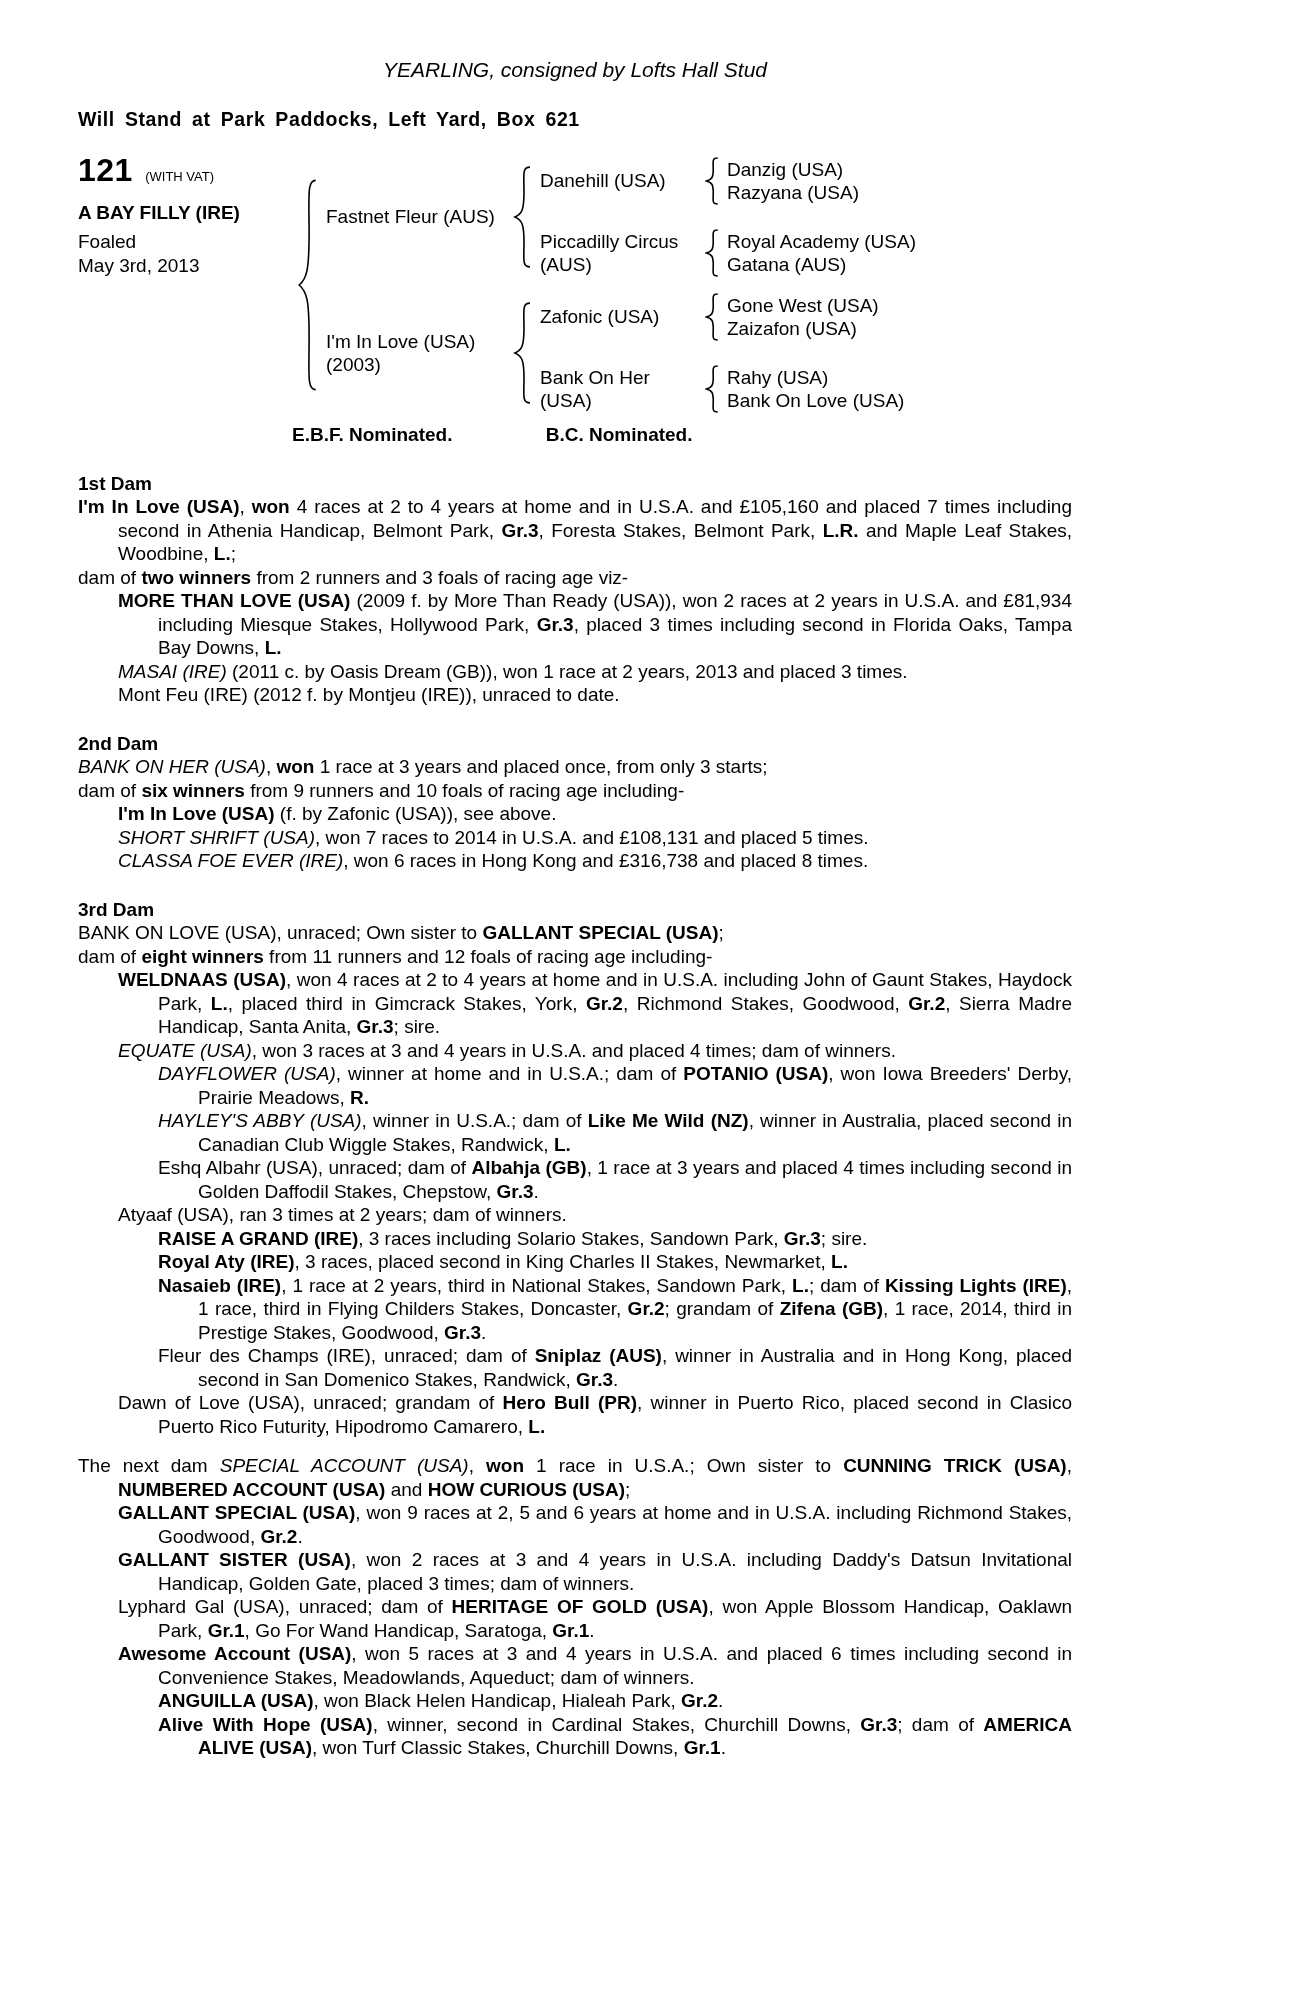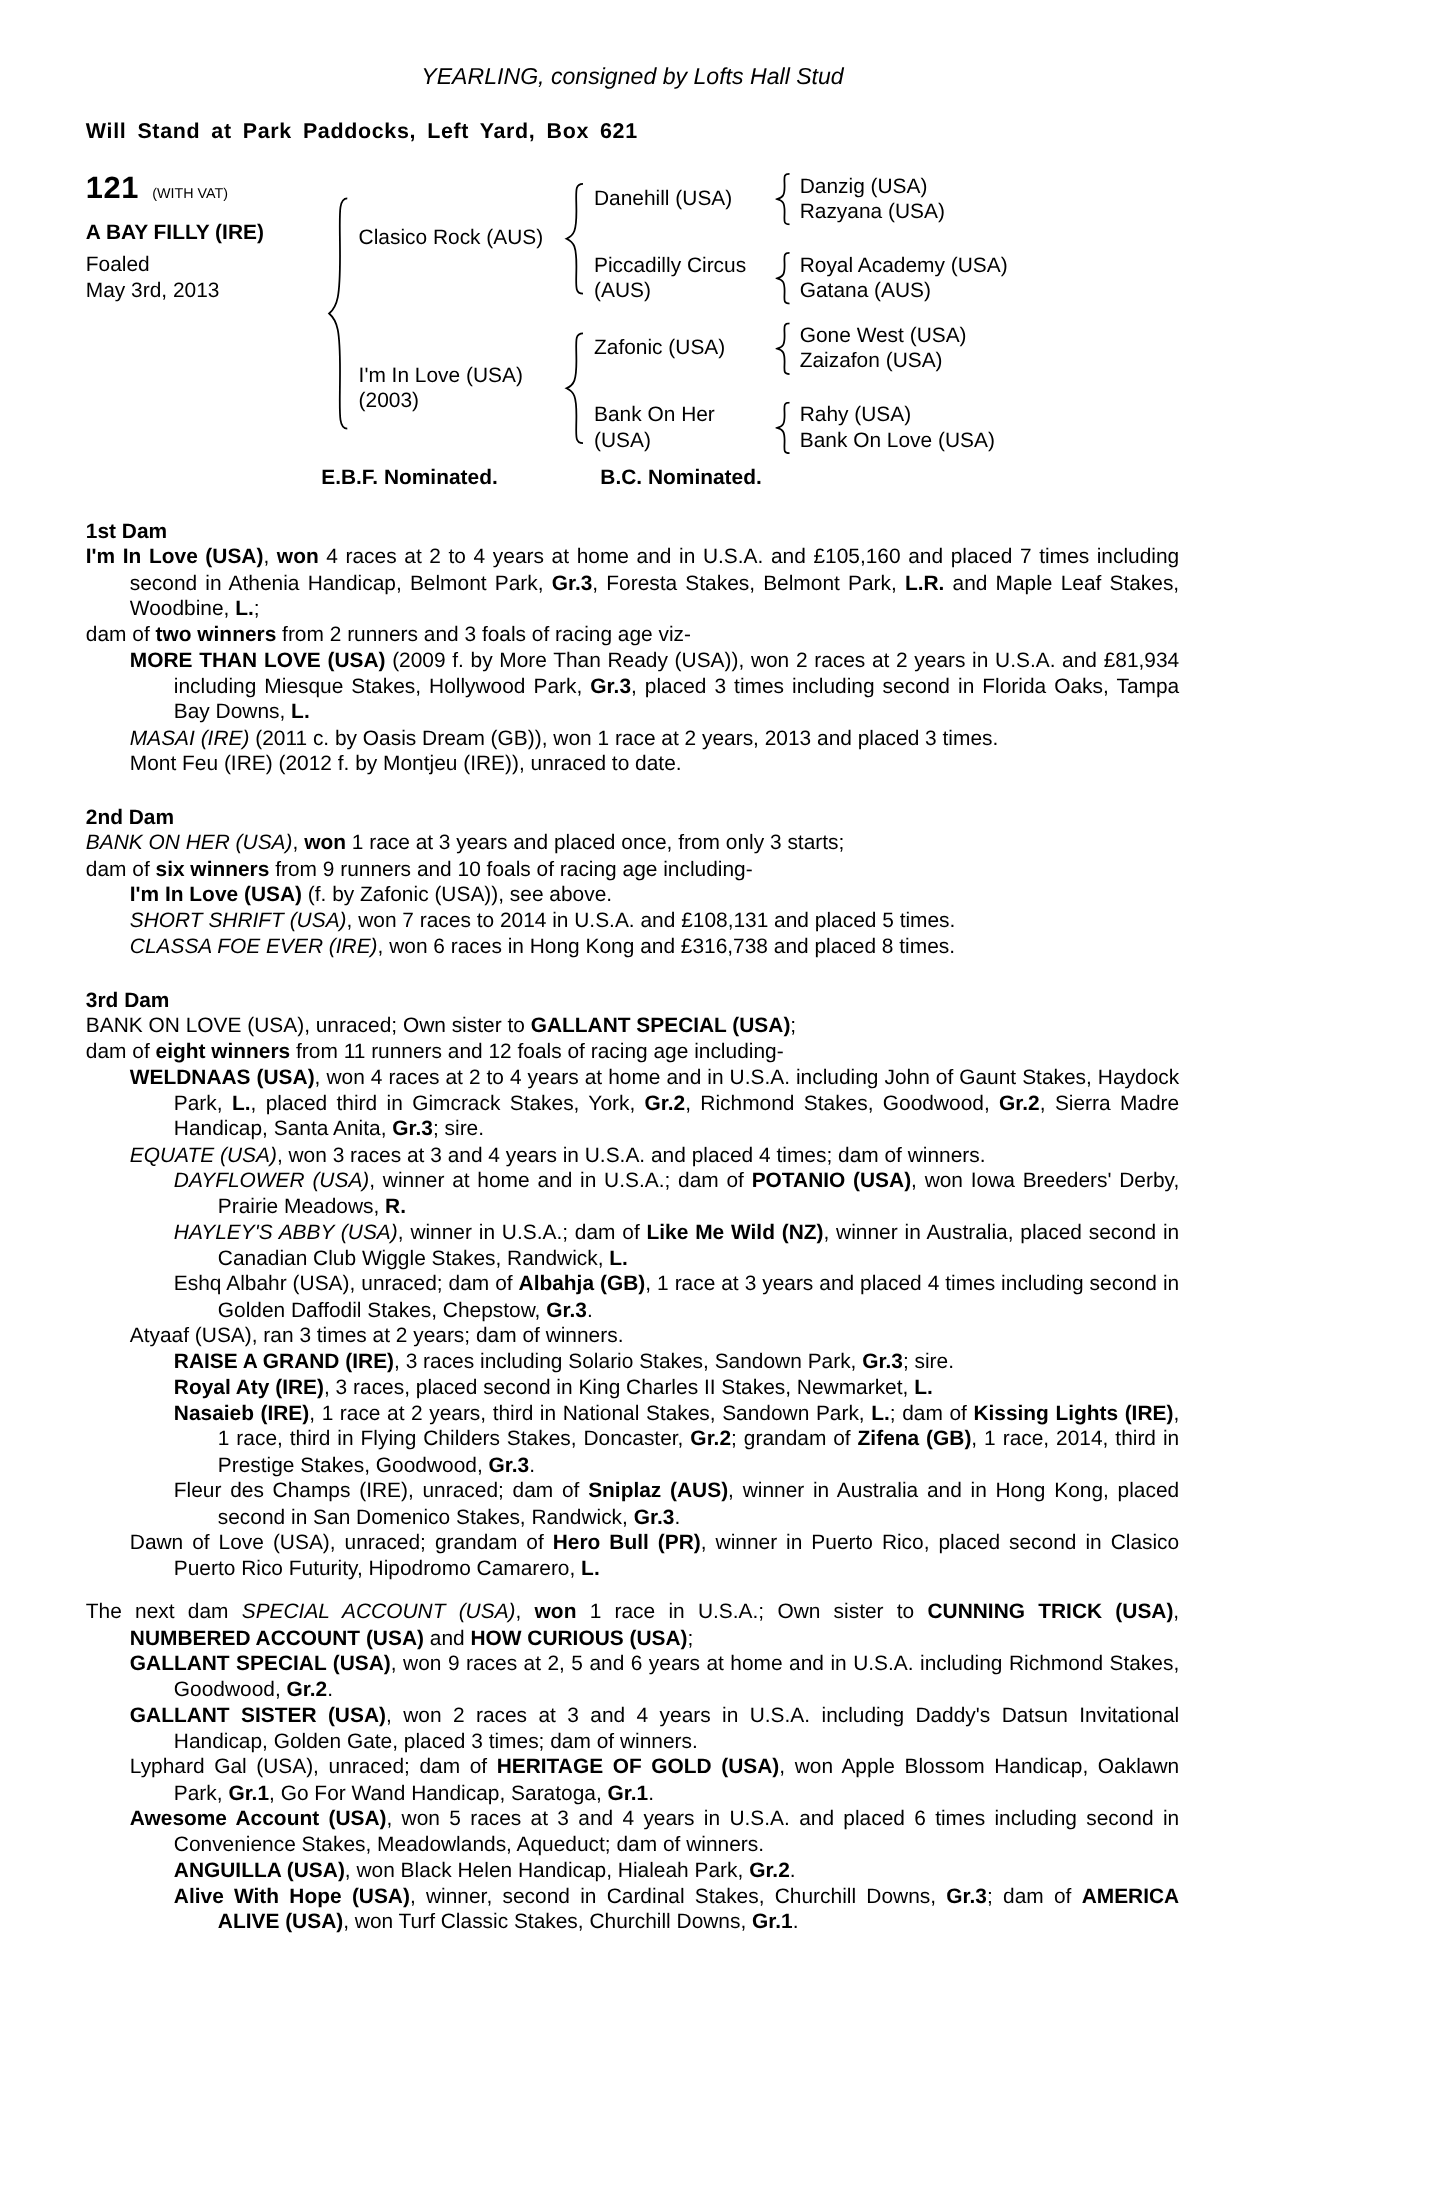--- a/index.html
+++ b/index.html
@@ -28,21 +28,21 @@
     font-size:19.5px;
     letter-spacing:0.6px;
     word-spacing:4px;
     margin-bottom:26px;
   }
 
   
   .ped-block { display:flex; align-items:center; }
   .lot-info { width:212px; flex:none; align-self:flex-start; padding-top:2px; }
   .lot-num-row { white-space:nowrap; margin-bottom:12px; }
-  .lot-num { font-size:28px; font-weight:bold; letter-spacing:0.5px; }
+  .lot-num { font-size:32px; font-weight:bold; letter-spacing:0.5px; }
   .lot-vat { font-size:13px; margin-left:7px; }
   .lot-name { font-weight:bold; margin-bottom:6px; }
 
   .parents { display:flex; flex-direction:column; gap:16px; }
   .parent-row { display:flex; align-items:center; }
   .pname { width:180px; flex:none; }
   .gps { display:flex; flex-direction:column; gap:24px; }
   .gp-row { display:flex; align-items:center; }
   .gpname { width:158px; flex:none; }
   .ggps { display:flex; flex-direction:column; justify-content:flex-start; }
@@ -83,21 +83,21 @@
 
     <div class="brace">
       <svg width="22" height="218" viewBox="0 0 20 100" preserveAspectRatio="none">
         <path d="M 17 2 C 9 2 11 9 11 26 C 11 43 9 47 2 50 C 9 53 11 57 11 74 C 11 91 9 98 17 98" fill="none" stroke="#000" stroke-width="1.6" vector-effect="non-scaling-stroke"></path>
       </svg>
     </div>
 
     <div class="parents">
 
       <div class="parent-row">
-        <div class="pname">Clasico Rock (AUS)</div>
+        <div class="pname">Fastnet Fleur (AUS)</div>
         <div class="brace">
           <svg width="20" height="104" viewBox="0 0 20 100" preserveAspectRatio="none">
             <path d="M 17 2 C 9 2 11 9 11 26 C 11 43 9 47 2 50 C 9 53 11 57 11 74 C 11 91 9 98 17 98" fill="none" stroke="#000" stroke-width="1.6" vector-effect="non-scaling-stroke"></path>
           </svg>
         </div>
         <div class="gps">
           <div class="gp-row">
             <div class="gpname">Danehill (USA)</div>
             <div class="brace">
               <svg width="15" height="48" viewBox="0 0 20 100" preserveAspectRatio="none">

